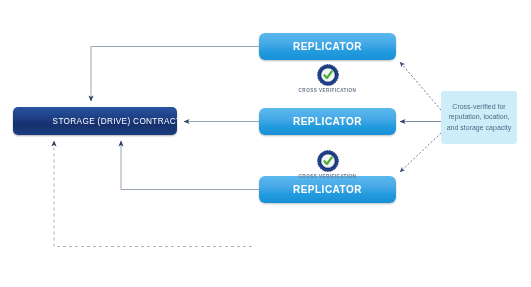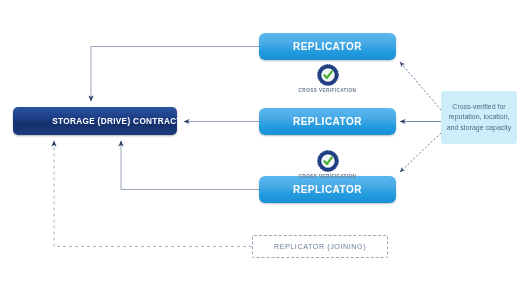--- a/index.html
+++ b/index.html
@@ -36,21 +36,21 @@
     border-radius: 5px;
     background: linear-gradient(to bottom, #2a55a0 0%, #1d3f86 38%, #15306c 62%, #1b3d80 100%);
     box-shadow: 0 1px 2px rgba(0,0,0,0.30);
     display: flex;
     align-items: center;
     justify-content: center;
   }
   .contract-label {
     color: #ffffff;
     font-size: 8.2px;
-    font-weight: bold;
+    font-weight: normal;
     letter-spacing: 0.35px;
     white-space: nowrap;
     margin-left: 44px;
   }
 
   
   .replicator-box {
     position: absolute;
     left: 259px;
     width: 137px;
@@ -209,17 +209,14 @@
       <circle cx="20" cy="20" r="12" fill="none" stroke="#c8d6e6" stroke-width="1"></circle>
       <path d="M13.5,20.5 L18,25.5 L27,13.5" fill="none" stroke="#4caf2e" stroke-width="4" stroke-linecap="round" stroke-linejoin="round"></path>
     </svg>
     <span class="verif-caption">CROSS VERIFICATION</span>
   </div>
 
   <div class="callout-box">
     <span class="callout-text">Cross-verified for reputation, location, and storage capacity</span>
   </div>
 
-  <div class="joining-box">
-    <span class="joining-label">REPLICATOR (JOINING)</span>
-  </div>
 
 </div>
 
 </body></html>

